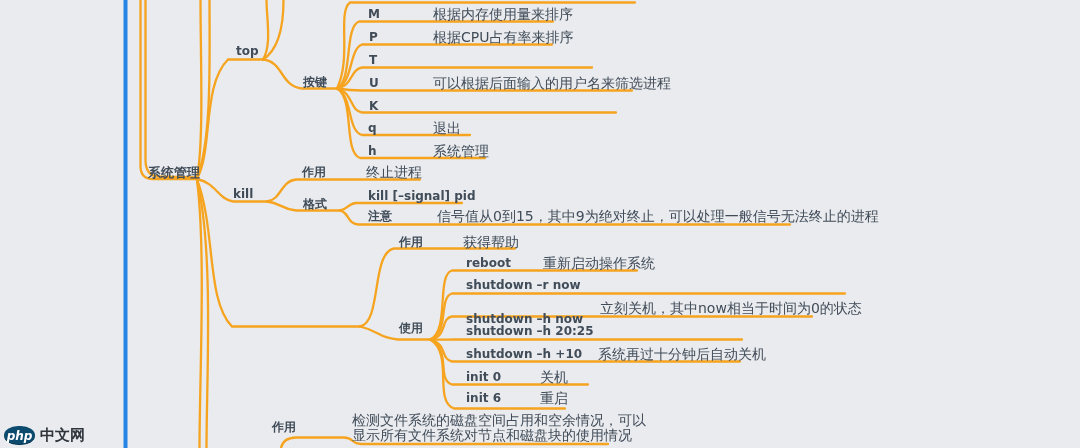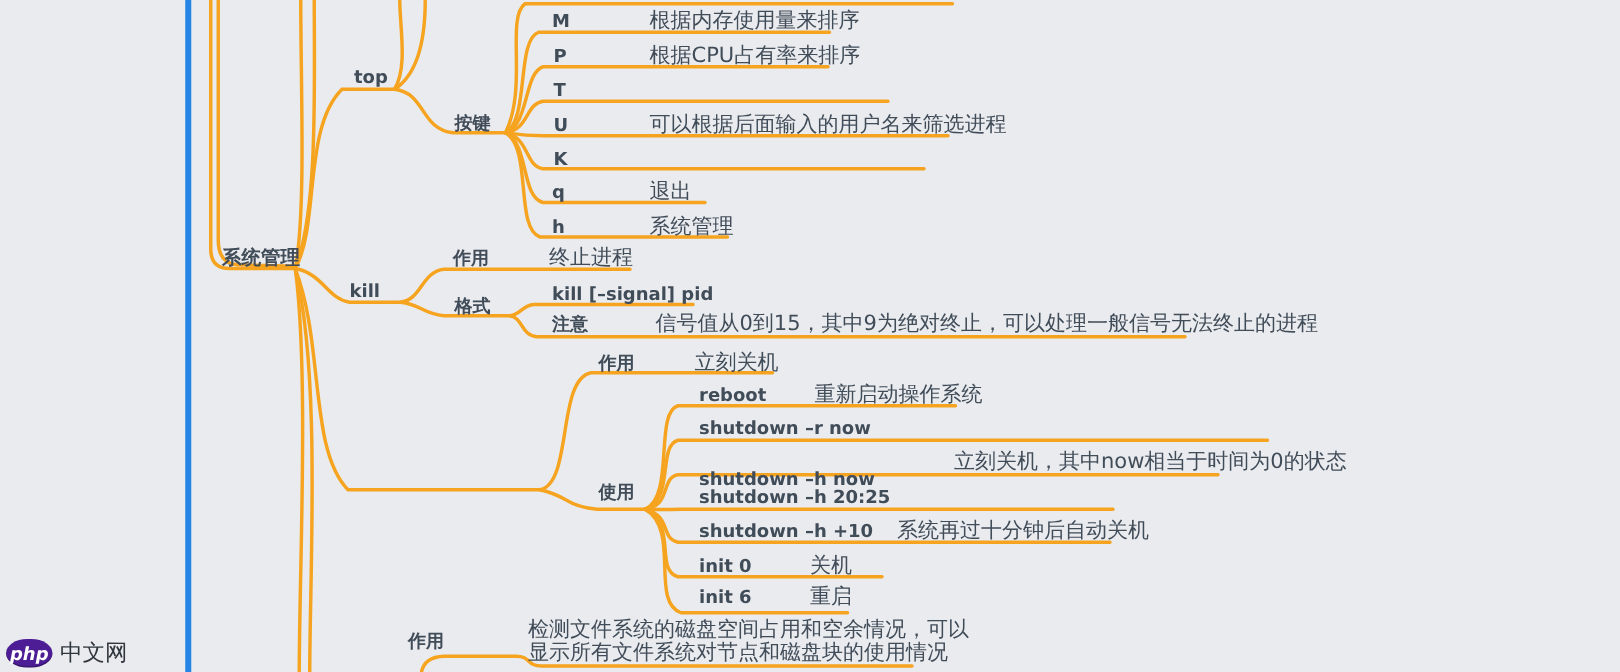--- a/index.html
+++ b/index.html
@@ -14,26 +14,26 @@
     position:absolute;z-index:2;white-space:nowrap;
     color:#414c59;font-size:14px;line-height:14px;font-weight:500;
   }
   .node{font-weight:600;font-size:12px;}
   .latin{font-size:12px;font-weight:600;}
   .root{font-size:13px;font-weight:700;line-height:15px;}
   .desc{font-weight:500;}
   
   .logo{position:absolute;left:4px;top:426px;z-index:3;display:flex;align-items:center;}
   .logo-oval{
-    width:31px;height:19px;background:#4c1d95;border-radius:50% / 55%;
+    width:31px;height:19px;background:#0c4a6e;border-radius:50% / 55%;
     color:#fff;font-weight:bold;font-style:italic;font-size:12px;
     display:flex;align-items:center;justify-content:center;
     box-shadow:inset 0 -1px 0 rgba(0,0,0,.25);
   }
-  .logo-text{margin-left:5px;font-size:15px;font-weight:400;color:#2f353c;}
+  .logo-text{margin-left:5px;font-size:15px;font-weight:700;color:#2f353c;}
 </style>
 </head>
 <body>
 
 <div id="stage">
 
   <svg class="wires" width="1080" height="448" viewBox="0 0 1080 448">
 
     <path d="M125.5,0 V448" stroke="#2584e4" stroke-width="4" fill="none"></path>
     <g stroke="#f6a41f" stroke-width="2.3" fill="none" stroke-linecap="round">
@@ -101,28 +101,28 @@
 
   <div class="lbl latin" style="left:233px;top:187px">kill</div>
   <div class="lbl node" style="left:302px;top:165px">作用</div>
   <div class="lbl desc" style="left:366px;top:165px">终止进程</div>
   <div class="lbl node" style="left:303px;top:197px">格式</div>
   <div class="lbl latin" style="left:368px;top:189px">kill [–signal] pid</div>
   <div class="lbl node" style="left:368px;top:209px">注意</div>
   <div class="lbl desc" style="left:437px;top:209px">信号值从0到15，其中9为绝对终止，可以处理一般信号无法终止的进程</div>
 
   <div class="lbl node" style="left:399px;top:235px">作用</div>
-  <div class="lbl desc" style="left:463px;top:235px">立刻关机</div>
+  <div class="lbl desc" style="left:463px;top:235px">获得帮助</div>
   <div class="lbl node" style="left:399px;top:321px">使用</div>
 
   <div class="lbl latin" style="left:466px;top:256px">reboot</div>
   <div class="lbl desc" style="left:543px;top:256px">重新启动操作系统</div>
   <div class="lbl latin" style="left:466px;top:278px">shutdown –r now</div>
   <div class="lbl latin" style="left:466px;top:312px">shutdown –h now</div>
-  <div class="lbl desc" style="left:636px;top:301px">立刻关机，其中now相当于时间为0的状态</div>
+  <div class="lbl desc" style="left:600px;top:301px">立刻关机，其中now相当于时间为0的状态</div>
   <div class="lbl latin" style="left:466px;top:324px">shutdown –h 20:25</div>
   <div class="lbl latin" style="left:466px;top:347px">shutdown –h +10</div>
   <div class="lbl desc" style="left:598px;top:347px">系统再过十分钟后自动关机</div>
   <div class="lbl latin" style="left:466px;top:370px">init 0</div>
   <div class="lbl desc" style="left:540px;top:370px">关机</div>
   <div class="lbl latin" style="left:466px;top:391px">init 6</div>
   <div class="lbl desc" style="left:540px;top:391px">重启</div>
 
   <div class="lbl node" style="left:272px;top:420px">作用</div>
   <div class="lbl desc" style="left:352px;top:428px">显示所有文件系统对节点和磁盘块的使用情况</div>

